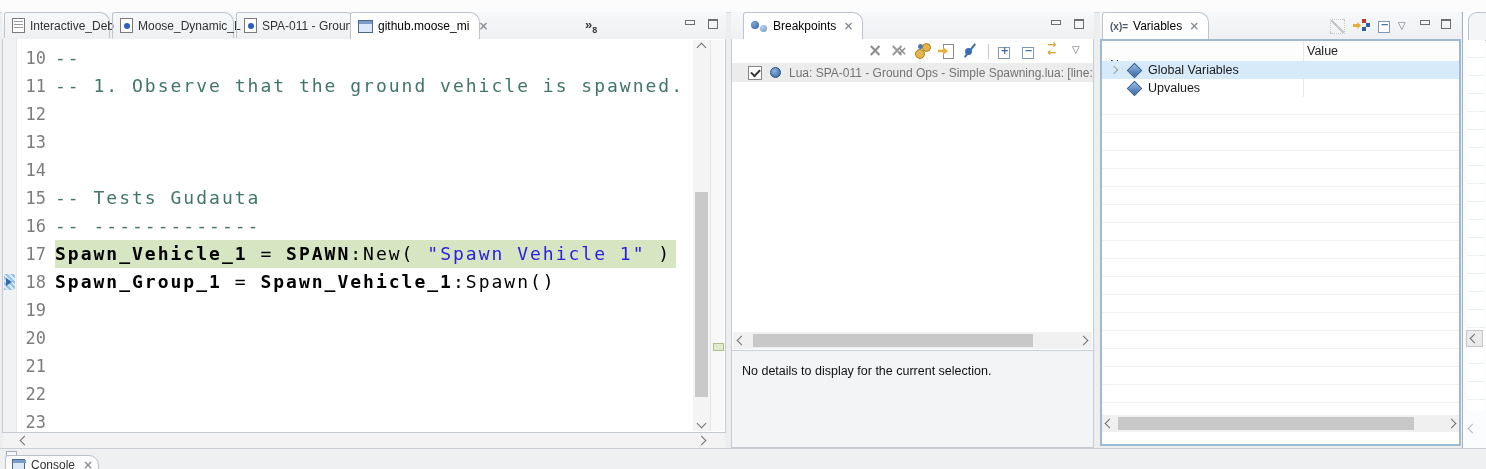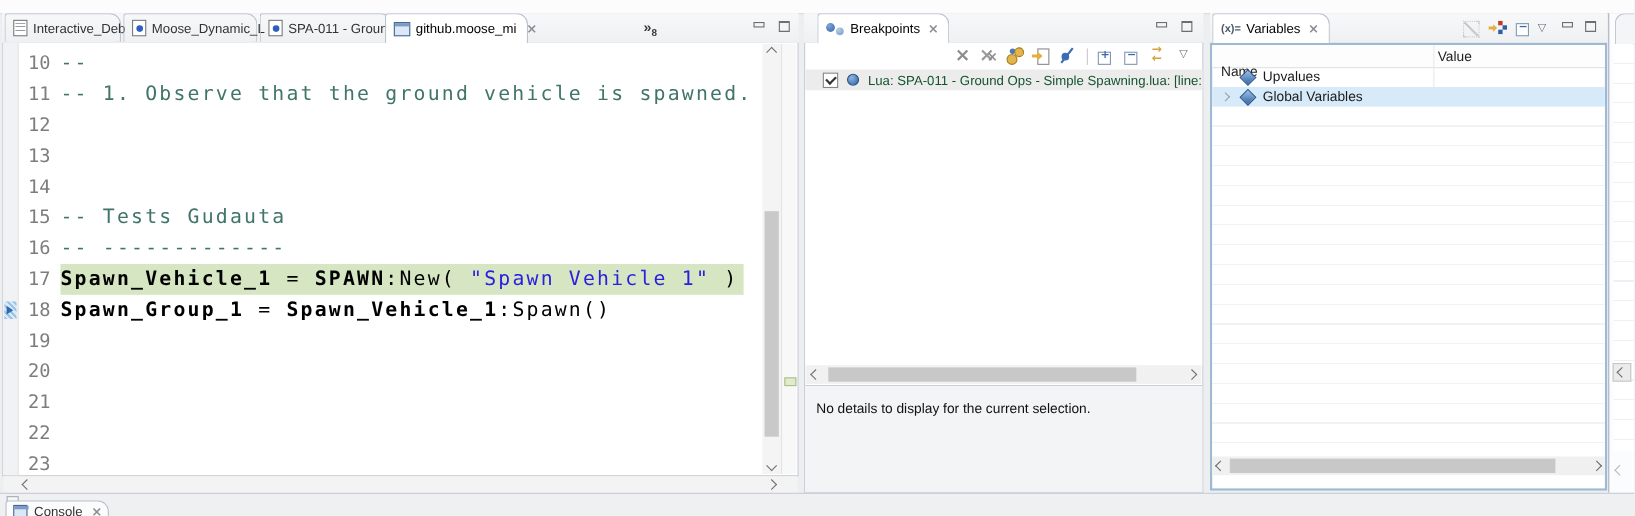--- a/index.html
+++ b/index.html
@@ -75,21 +75,21 @@
   .ic-expand-all::before,.ic-collapse-all::before{content:"";position:absolute;left:0;top:4px;width:10px;height:10px;border:1px solid #7f98b6;background:#fff;}
   .ic-expand-all::after{content:"+";position:absolute;left:2.5px;top:3px;font:bold 10px/10px "DejaVu Sans",sans-serif;color:#3c68a8;}
   .ic-collapse-all::after{content:"−";position:absolute;left:2.5px;top:3px;font:bold 10px/10px "DejaVu Sans",sans-serif;color:#3c68a8;}
   .ic-link-debug::before{content:"→";position:absolute;left:1px;top:-3px;font:bold 11px/10px "DejaVu Sans",sans-serif;color:#d2a53e;}
   .ic-link-debug::after{content:"←";position:absolute;left:1px;top:5px;font:bold 11px/10px "DejaVu Sans",sans-serif;color:#d2a53e;}
   .ic-view-menu::before{content:"▽";position:absolute;left:2px;top:1px;font:10px "DejaVu Sans",sans-serif;color:#5f6b77;}
   .ic-show-type-names{opacity:.45;border:1px dotted #9a9a9a;background:linear-gradient(45deg,transparent 44%,#8f8f8f 44% 56%,transparent 56%);width:13px;height:13px;top:1px;}
   .ic-show-logical::before{content:"";position:absolute;left:0;top:5px;width:8px;height:7px;background:#e5ae3d;clip-path:polygon(0 30%,55% 30%,55% 0,100% 50%,55% 100%,55% 70%,0 70%);}
   .ic-show-logical::after{content:"";position:absolute;left:9px;top:2px;width:4px;height:4px;background:#c0392b;box-shadow:0 8px 0 #2e5fa3,4px 4px 0 #2e5fa3;}
   #bp-list{position:absolute;left:0;top:24px;right:0;height:269px;background:#fff;overflow:hidden;}
-  .bp-row{height:19px;display:flex;align-items:center;gap:8px;background:#ececec;padding-left:16px;white-space:nowrap;overflow:hidden;font-size:12px;color:#14532d;}
+  .bp-row{height:19px;display:flex;align-items:center;gap:8px;background:#ececec;padding-left:16px;white-space:nowrap;overflow:hidden;font-size:12px;color:#737373;}
   .checkbox{width:12px;height:12px;border:1px solid #848484;background:#fff;position:relative;flex:none;}
   .checkbox.checked::after{content:"";position:absolute;left:2px;top:2px;width:7px;height:4px;border-left:2px solid #333;border-bottom:2px solid #333;transform:rotate(-45deg);}
   .bp-dot{width:9px;height:9px;border-radius:50%;background:radial-gradient(circle at 35% 30%,#8fb4de,#2e62a8);border:1px solid #24507e;flex:none;}
   #bp-hscroll{position:absolute;left:1px;right:1px;top:293px;height:17px;background:#f1f1f1;}
   #bp-hthumb{position:absolute;left:20px;width:280px;top:2px;height:13px;background:#c8c8c8;}
   #bp-divider{position:absolute;left:0;right:0;top:311px;height:1px;background:#c9ced4;}
   #bp-details{position:absolute;left:0;right:0;top:312px;bottom:0;background:#f3f4f6;font-size:12.5px;color:#111;padding:13px 0 0 10px;box-sizing:border-box;}
 
   
   #var-panel{left:1100px;width:361px;}
@@ -293,28 +293,28 @@
       <span class="btn-max"></span>
     </div>
   </div>
   <div id="var-content">
     <div id="var-header">
       <span id="col-name">Name</span>
       <span id="col-value">Value</span>
     </div>
     <div id="col-divider"></div>
     <div id="var-rows">
-        <div class="var-row">
-          <span class="diamond"></span>
-          <span class="var-label">Upvalues</span>
-        </div>
         <div class="var-row selected">
           <span class="expander"></span>
           <span class="diamond"></span>
           <span class="var-label">Global Variables</span>
+        </div>
+        <div class="var-row">
+          <span class="diamond"></span>
+          <span class="var-label">Upvalues</span>
         </div>
       </div>
     <div id="var-grid"></div>
     <div id="var-hscroll">
       <span class="scr-arrow" style="left:0;">
           <i class="chv chv-left"></i>
         </span>
       <div id="var-hthumb"></div>
       <span class="scr-arrow" style="right:0;">
           <i class="chv chv-right"></i>

